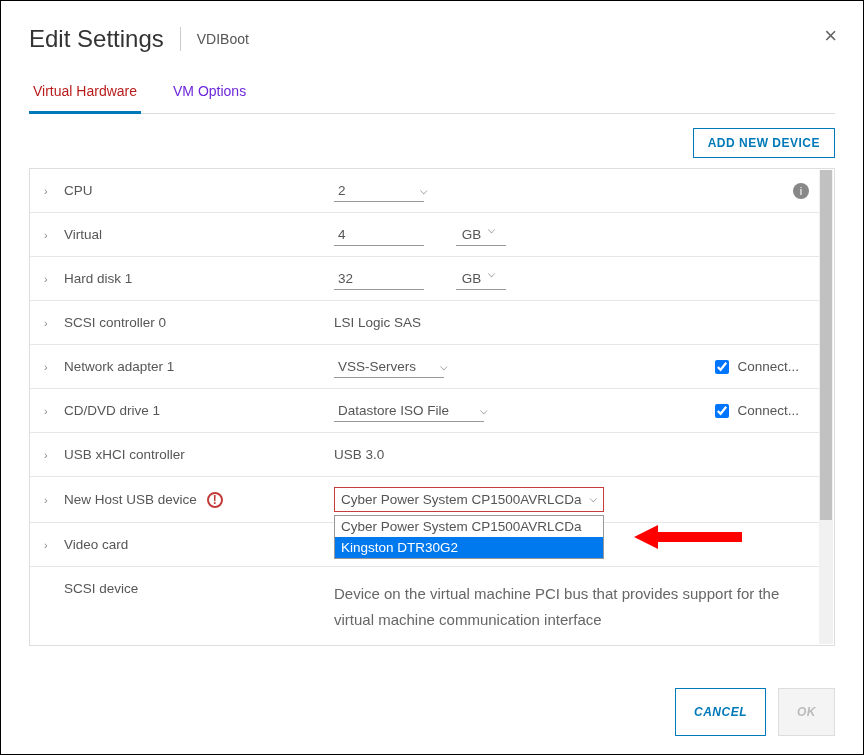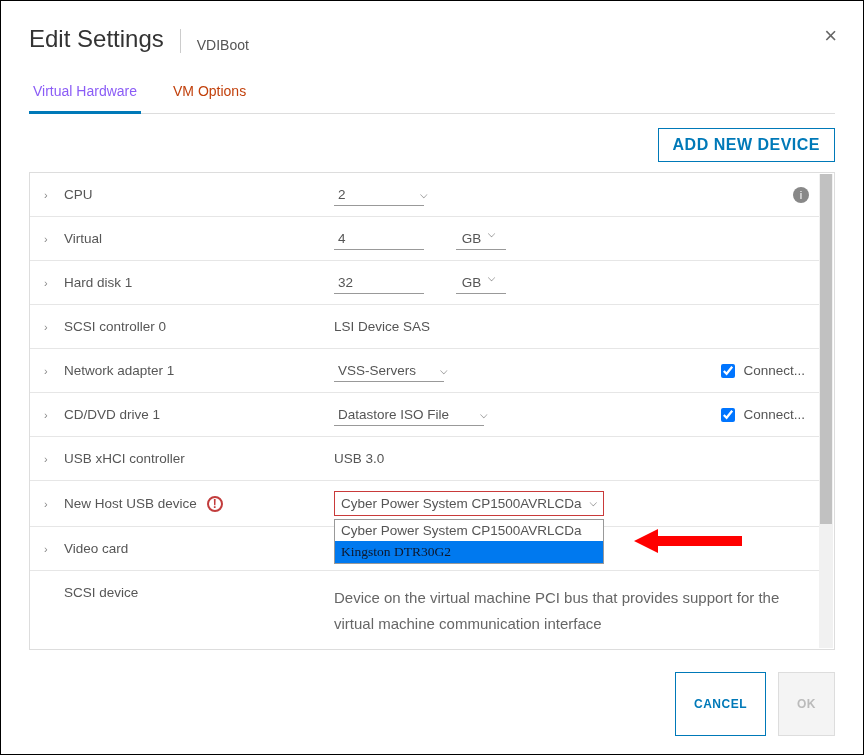--- a/index.html
+++ b/index.html
@@ -1,54 +1,54 @@
 <!DOCTYPE html>
 <html><head>
 <meta charset="utf-8">
 <style>
 * { box-sizing: border-box; margin: 0; padding: 0; }
 body { font-family: "Segoe UI", Arial, sans-serif; background: #fff; color: #333; font-size: 14px; }
 .dialog { width: 864px; height: 755px; border: 1px solid #000; position: relative; }
-.header { display: flex; align-items: flex-end; padding: 24px 28px 12px 28px; }
+.header { display: flex; align-items: center; padding: 24px 28px 12px 28px; }
 .title { font-size: 24px; font-weight: 300; color: #333; }
 .divider { width: 1px; height: 24px; background: #ccc; margin: 0 16px; }
 .vmname { font-size: 14px; color: #555; }
 .close-x { position: absolute; top: 22px; right: 26px; font-size: 22px; color: #666; cursor: pointer; font-weight: 300; }
 .tabs { display: flex; border-bottom: 1px solid #ddd; margin: 8px 28px 0 28px; }
-.tab { padding: 10px 4px 12px 4px; margin-right: 28px; font-size: 14px; color: #c2410c; cursor: pointer; }
-.tab.active { color: #8b5cf6; border-bottom: 3px solid #0079b8; margin-bottom: -1px; }
+.tab { padding: 10px 4px 12px 4px; margin-right: 28px; font-size: 14px; color: #6d28d9; cursor: pointer; }
+.tab.active { color: #b91c1c; border-bottom: 3px solid #0079b8; margin-bottom: -1px; }
 .toolbar { display: flex; justify-content: flex-end; padding: 14px 28px 10px 0; }
-.add-btn { border: 1px solid #0079b8; color: #0079b8; background: #fff; padding: 7px 14px; font-size: 16px; letter-spacing: 0.5px; cursor: pointer; font-weight: 600; }
+.add-btn { border: 1px solid #0079b8; color: #0079b8; background: #fff; padding: 7px 14px; font-size: 12px; letter-spacing: 0.5px; cursor: pointer; font-weight: 600; }
 .body { margin: 0 28px; border: 1px solid #ddd; height: 478px; position: relative; overflow: hidden; }
 .scrollbar { position: absolute; top: 1px; right: 1px; bottom: 1px; width: 14px; background: #f1f1f1; }
 .scrollbar-thumb { position: absolute; top: 0; left: 1px; right: 1px; height: 350px; background: #c1c1c1; }
 .rows { padding-right: 15px; }
 .row { display: flex; align-items: center; border-bottom: 1px solid #e6e6e6; padding: 10px 10px 10px 14px; min-height: 44px; }
 .row:last-child { border-bottom: none; }
 .chevron { width: 12px; font-size: 11px; color: #888; margin-right: 8px; }
 .label { width: 270px; color: #565656; font-size: 13.5px; display: flex; align-items: center; }
 .controls { flex: 1; display: flex; align-items: center; gap: 14px; color: #555; font-size: 13.5px; position: relative; }
 .uinput { border: none; border-bottom: 1px solid #999; padding: 3px 22px 3px 4px; font-size: 13.5px; color: #555; background: transparent; min-width: 0; position: relative; }
 .uinput.n { width: 90px; }
 .uinput.m { width: 150px; }
 .caret { font-size: 10px; color: #777; margin-left: -18px; pointer-events: none; }
 .unit-sel { display: flex; align-items: flex-start; }
 .unit { border: none; border-bottom: 1px solid #999; padding: 3px 20px 3px 6px; font-size: 13.5px; color: #555; background: transparent; width: 50px; }
-.chk { margin-left: auto; margin-right: 4px; display: flex; align-items: flex-end; gap: 8px; color: #555; font-size: 13.5px; }
+.chk { margin-left: auto; margin-right: 10px; display: flex; align-items: flex-end; gap: 8px; color: #555; font-size: 13.5px; }
 .chk input { width: 14px; height: 14px; }
 .info-icon { width: 16px; height: 16px; border-radius: 50%; background: #888; color: #fff; font-size: 11px; text-align: center; line-height: 16px; margin-left: auto; }
 .warn { display: inline-flex; width: 16px; height: 16px; border: 2px solid #c23c3c; border-radius: 50%; color: #c23c3c; font-size: 12px; font-weight: bold; justify-content: center; align-items: center; margin-left: 10px; }
 .usb-select { border: 1px solid #c93a3a; padding: 4px 20px 4px 6px; font-size: 13.5px; width: 270px; color: #555; background: #fff; cursor: pointer; position: relative; }
 .dropdown { position: absolute; top: 28px; left: 0; width: 270px; border: 1px solid #999; background: #fff; z-index: 10; }
 .dd-opt { padding: 3px 6px; font-size: 13.5px; color: #555; cursor: pointer; }
-.dd-opt.sel { background: #0079ef; color: #0f172a; font-family: Liberation Serif, serif; }
+.dd-opt.sel { background: #0079ef; color: #ffffff; }
 .arrow { position: absolute; top: 35px; left: 300px; z-index: 11; pointer-events: none; }
 .desc { color: #666; font-size: 15px; line-height: 1.7; }
 .footer { position: absolute; bottom: 0; left: 0; right: 0; display: flex; justify-content: flex-end; gap: 12px; padding: 18px 28px; }
-.btn { padding: 24px 18px; font-size: 12px; letter-spacing: 0.5px; font-weight: 600; cursor: pointer; }
+.btn { padding: 16px 18px; font-size: 12px; letter-spacing: 0.5px; font-weight: 600; cursor: pointer; font-style: italic; }
 .btn.cancel { border: 1px solid #0079b8; color: #0079b8; background: #fff; }
 .btn.ok { border: 1px solid #ddd; color: #bbb; background: #f4f4f4; cursor: default; }
 </style>
 </head>
 <body>
 
 <div class="dialog">
 
   <div class="header">
     <div class="title">Edit Settings</div>
@@ -101,21 +101,21 @@
           <div class="unit-sel">
             <input class="unit" value="GB" style="">
             <span class="caret">⌵</span>
           </div>
         </div>
       </div>
 
       <div class="row">
         <span class="chevron">›</span>
         <div class="label">SCSI controller 0</div>
-        <div class="controls">LSI Device SAS</div>
+        <div class="controls">LSI Logic SAS</div>
       </div>
 
       <div class="row">
         <span class="chevron">›</span>
         <div class="label">Network adapter 1</div>
         <div class="controls">
           <input class="uinput" style="width: 110px;" value="VSS-Servers">
           <span class="caret">⌵</span>
           <label class="chk">
             <input type="checkbox" checked="" style="">

